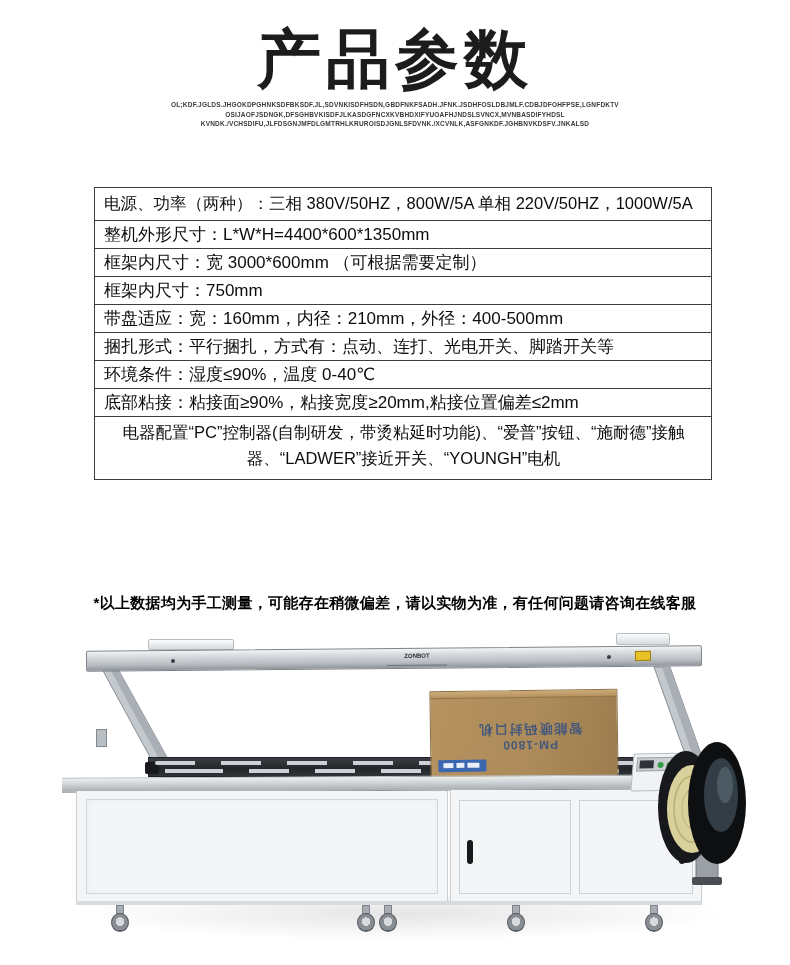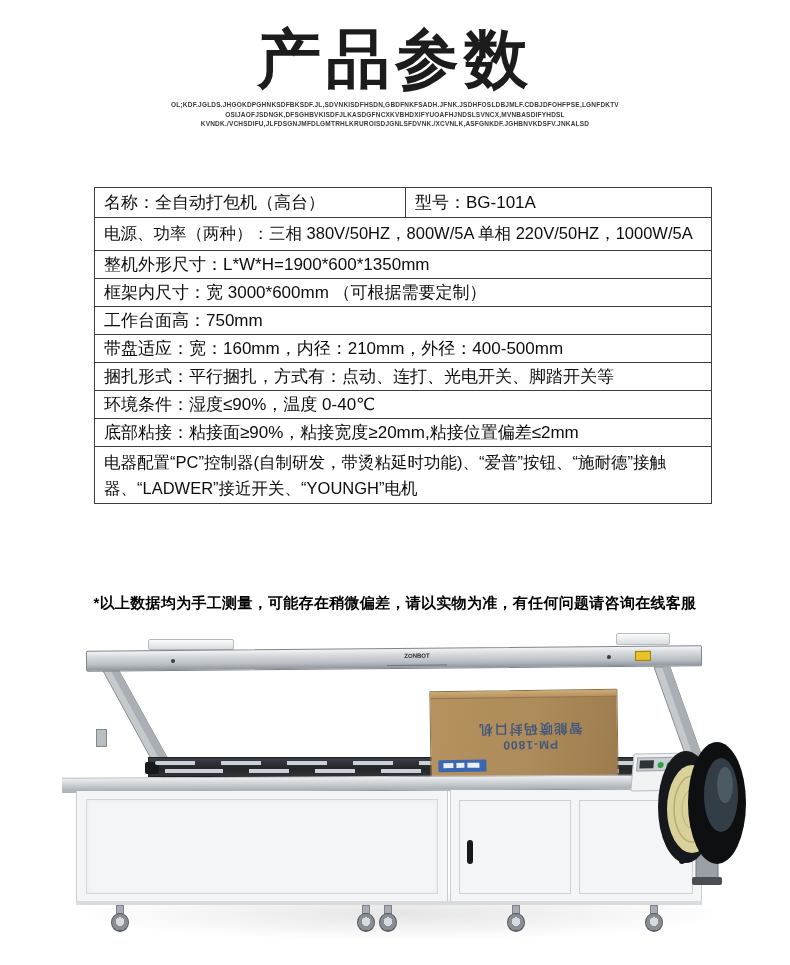--- a/index.html
+++ b/index.html
@@ -16,21 +16,21 @@
   
   table.spec { position:absolute; left:94px; top:187px; width:618px;
                border-collapse:collapse; table-layout:fixed; }
   table.spec td { border:1px solid #3d3d3d; font-size:17px; color:#0d0d0d;
                   padding:0 6px 0 9px; white-space:nowrap; overflow:hidden; vertical-align:middle; }
   td.c-left  { width:50.4%; }
   td.c-right { width:49.6%; }
   tr.h30 td { height:30px; }
   tr.h33 td { height:33px; font-size:16.5px; }
   tr.h28 td { height:28px; }
-  tr.h56 td { height:56px; white-space:normal; line-height:26px; padding:2px 8px 2px 9px; font-size:16.5px; }
+  tr.h56 td { height:56px; white-space:normal; line-height:26px; padding:2px 8px 8px 9px; font-size:16.5px;text-align:center; }
 
   .footnote { position:absolute; top:594px; left:0; width:100%; text-align:center;
               font-size:15px; font-weight:bold; color:#000000; letter-spacing:0.3px; }
 
   
   .photo { position:absolute; left:60px; top:633px; width:690px; height:317px; }
   .photo * { position:absolute; }
 
   .ground-shadow { left:10px; top:262px; width:660px; height:46px;
       background:radial-gradient(ellipse at 50% 40%, rgba(0,0,0,0.10), rgba(0,0,0,0) 70%); }
@@ -114,35 +114,31 @@
 
   <div class="title">产品参数</div>
   <div class="garble">
     <div>OL;KDF.JGLDS.JHGOKDPGHNKSDFBKSDF.JL,SDVNKISDFHSDN,GBDFNKFSADH.JFNK.JSDHFOSLDBJMLF.CDBJDFOHFPSE,LGNFDKTV</div>
     <div>OSIJAOFJSDNGK,DFSGHBVKISDFJLKASDGFNCXKVBHDXIFYUOAFHJNDSLSVNCX,MVNBASDIFYHDSL</div>
     <div>KVNDK./VCHSDIFU,JLFDSGNJMFDLGMTRHLKRUROISDJGNLSFDVNK./XCVNLK,ASFGNKDF.JGHBNVKDSFV.JNKALSD</div>
   </div>
 
   <table class="spec">
     <tbody>
-        <tr class="h30">
-      <td class="c-left">名称：全自动打包机（高台）</td>
-      <td class="c-right">型号：BG-101A</td>
-    </tr>
     <tr class="h33">
       <td colspan="2">电源、功率（两种）：三相 380V/50HZ，800W/5A 单相 220V/50HZ，1000W/5A</td>
     </tr>
     <tr class="h28">
-      <td colspan="2">整机外形尺寸：L*W*H=1900*600*1350mm</td>
+      <td colspan="2">整机外形尺寸：L*W*H=4400*600*1350mm</td>
     </tr>
     <tr class="h28">
       <td colspan="2">框架内尺寸：宽 3000*600mm （可根据需要定制）</td>
     </tr>
     <tr class="h28">
-      <td colspan="2">工作台面高：750mm</td>
+      <td colspan="2">框架内尺寸：750mm</td>
     </tr>
     <tr class="h28">
       <td colspan="2">带盘适应：宽：160mm，内径：210mm，外径：400-500mm</td>
     </tr>
     <tr class="h28">
       <td colspan="2">捆扎形式：平行捆扎，方式有：点动、连打、光电开关、脚踏开关等</td>
     </tr>
     <tr class="h28">
       <td colspan="2">环境条件：湿度≤90%，温度 0-40℃</td>
     </tr>

